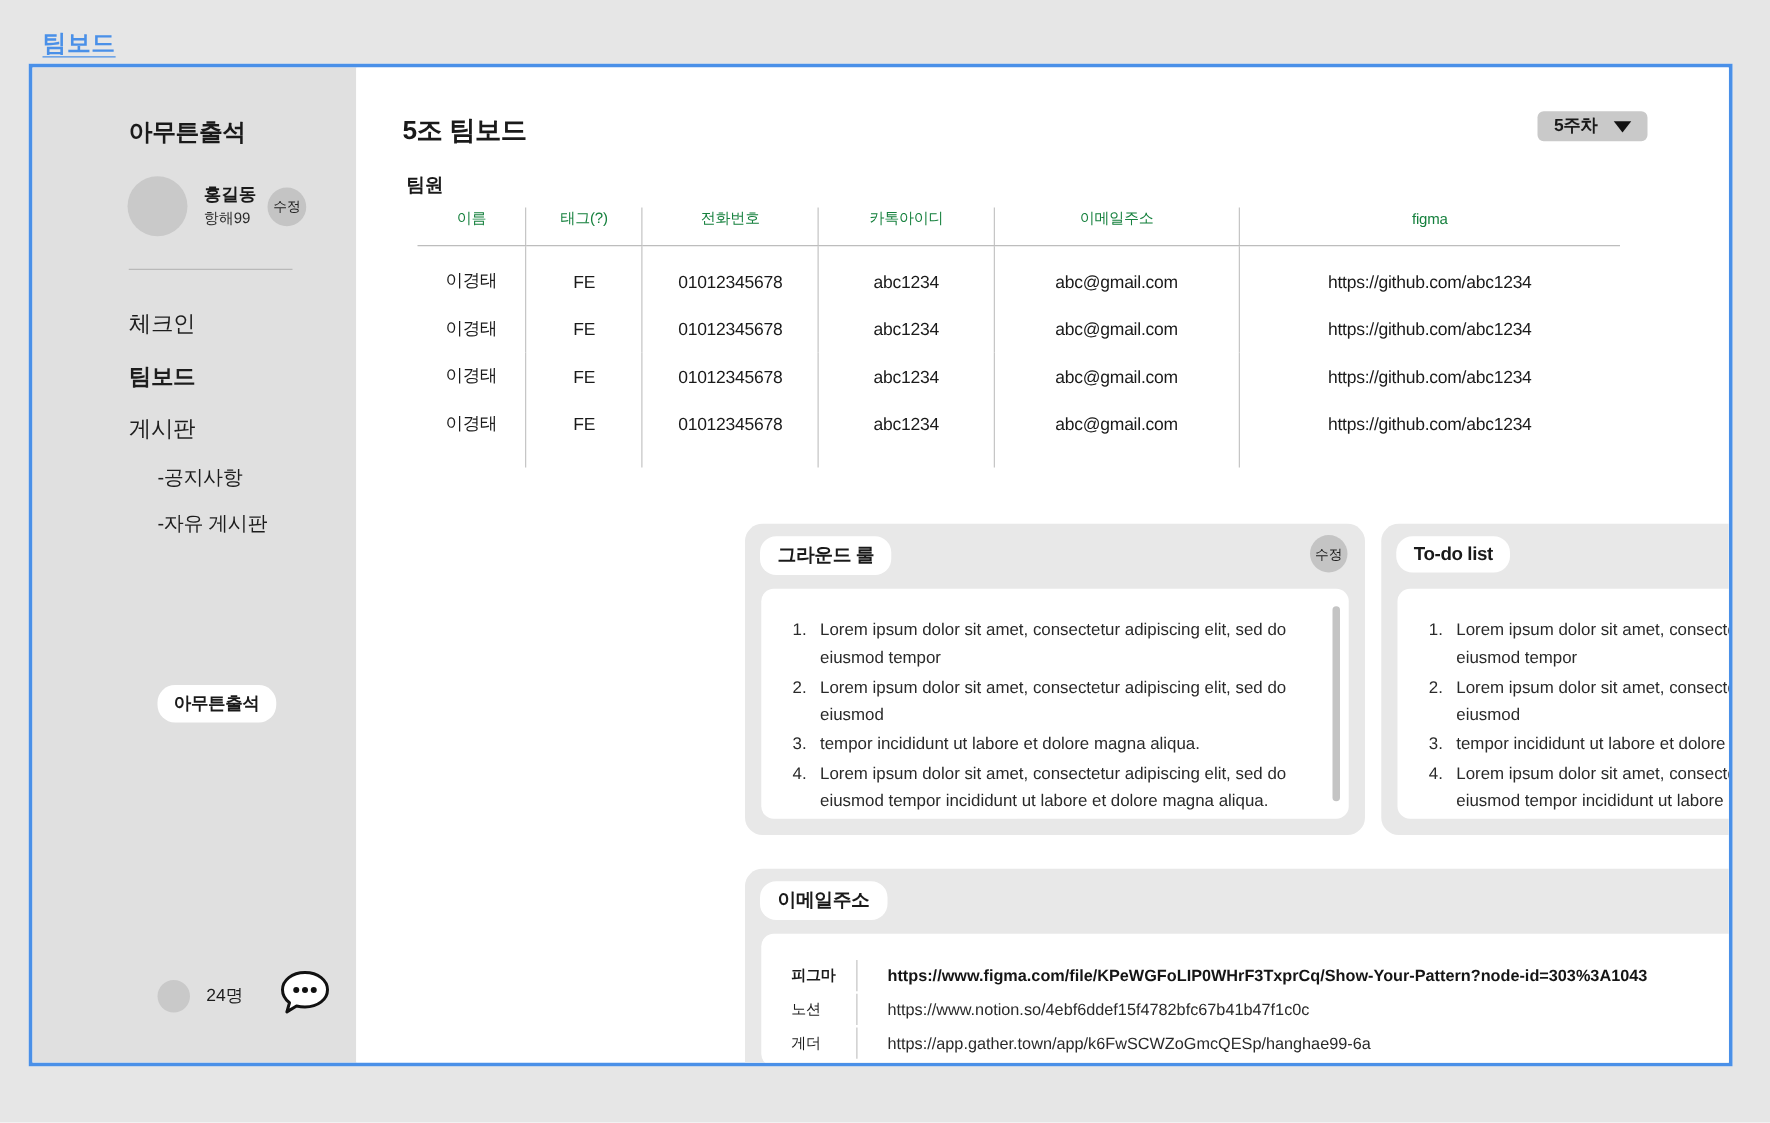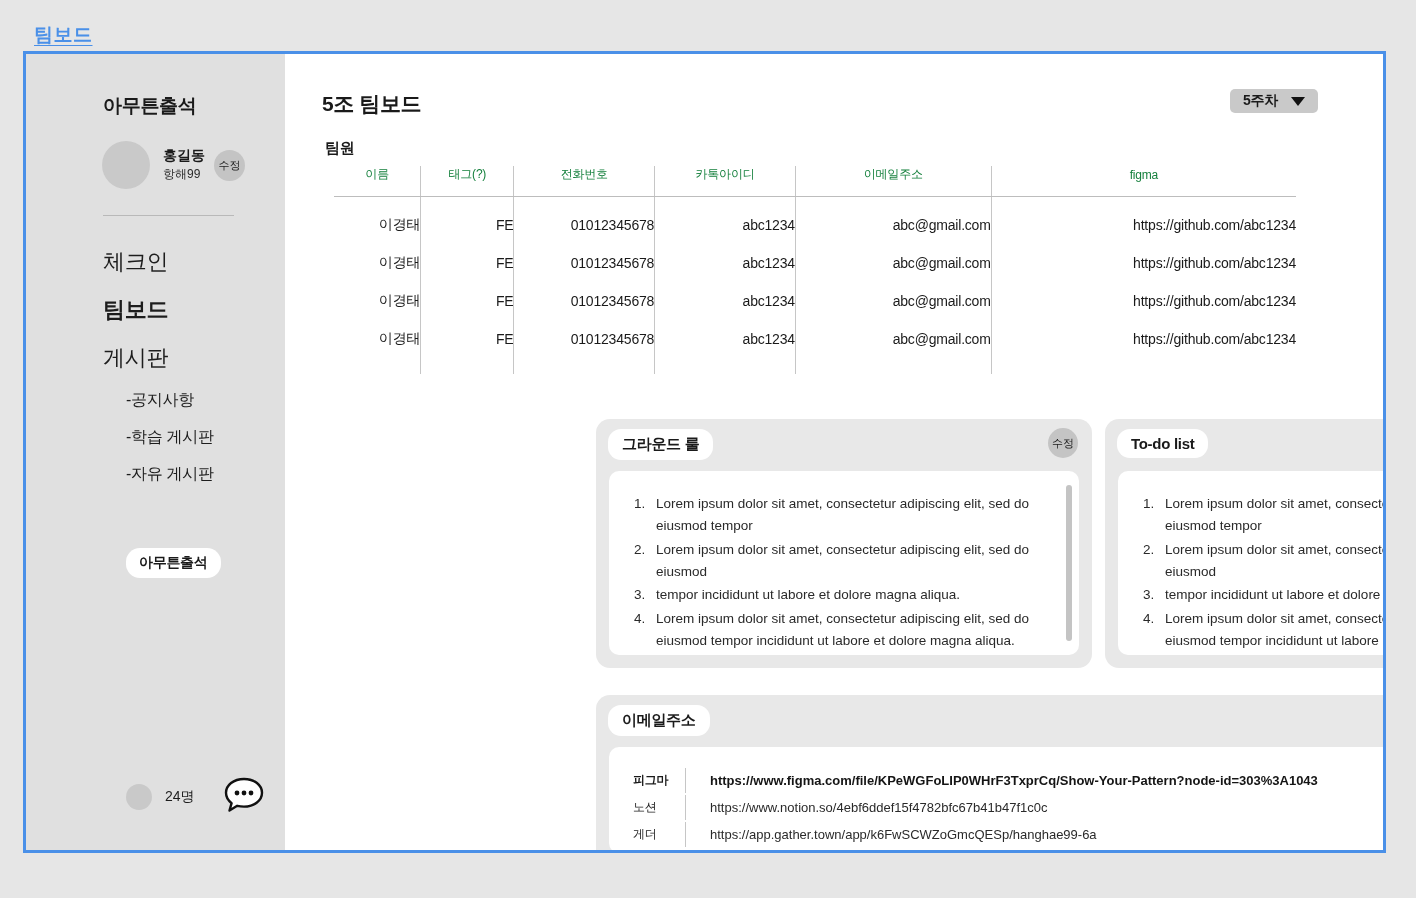--- a/index.html
+++ b/index.html
@@ -96,21 +96,21 @@
   }
   .side-divider {
     height: 1px;
     background: #b9b9b9;
     margin: 26px 51px 0 77px;
   }
   .nav {
     margin-top: 22px;
   }
   .nav-item {
-    font-size: 22px;
+    font-size: 18px;
     padding: 9px 0 9px 77px;
     color: #1d1d1d;
     letter-spacing: -.3px;
   }
   .nav-item.active {
     font-weight: 700;
   }
   .nav-sub {
     font-size: 16px;
     padding: 8px 0 8px 100px;
@@ -211,21 +211,21 @@
     font-size: 12px;
     font-weight: 400;
     color: #15803d;
     padding: 0 0 13px 0;
     text-align: center;
     border-bottom: 1px solid #bdbdbd;
     letter-spacing: -.2px;
   }
   #members-table td {
     font-size: 14px;
-    text-align: right;
+    text-align: center;
     padding: 10px 0;
     color: #1a1a1a;
     letter-spacing: -.2px;
   }
   #members-table th:not(:last-child),
   #members-table td:not(:last-child) {
     border-right: 1px solid #c6c6c6;
   }
   #members-table tbody tr:first-child td {
     padding-top: 19px;
@@ -377,21 +377,20 @@
       <div class="edit-badge">수정</div>
     </div>
 
     <div class="side-divider"></div>
 
     <div class="nav">
       <div class="nav-item">체크인</div>
       <div class="nav-item active">팀보드</div>
       <div class="nav-item">게시판</div>
       <div class="nav-sub">-공지사항</div>
-      <div class="nav-sub">-학습 게시판</div>
       <div class="nav-sub">-자유 게시판</div>
     </div>
 
     <div id="logout-button">아무튼출석</div>
 
     <div id="sidebar-footer">
       <div class="footer-dot"></div>
       <div class="footer-count">24명</div>
       <span id="chat-icon">
         <svg width="42" height="38" viewBox="0 0 42 38" fill="none">

